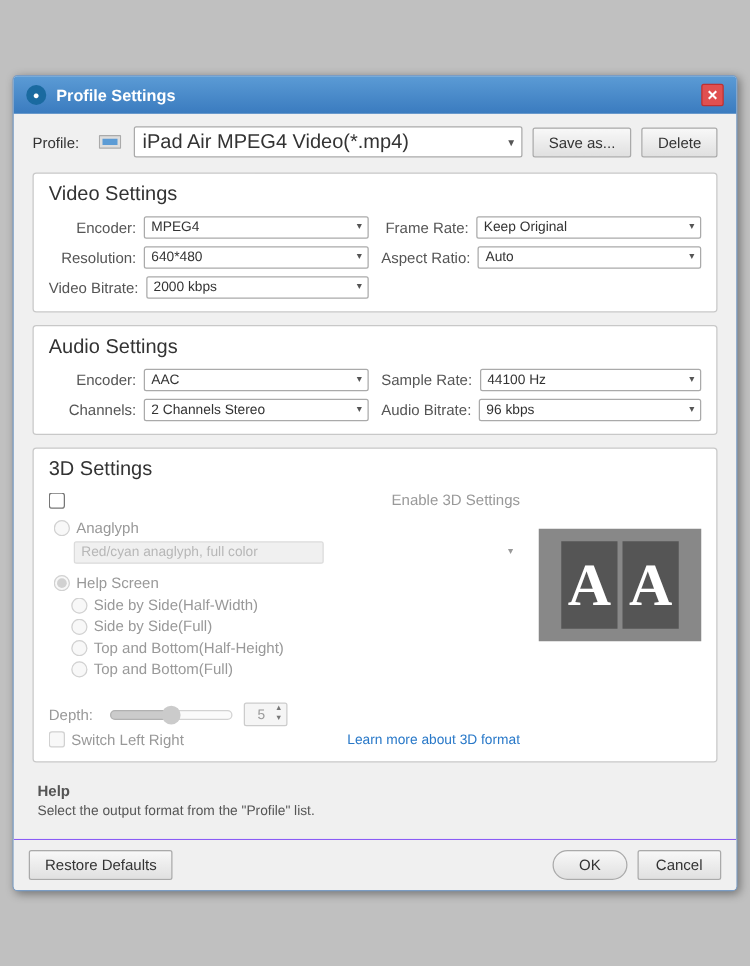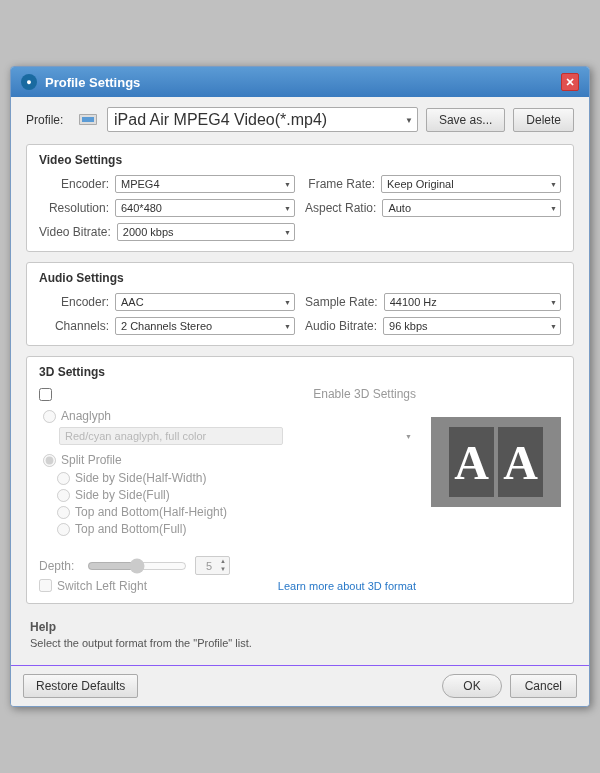--- a/index.html
+++ b/index.html
@@ -117,22 +117,22 @@
     }
     .section-box {
       border: 1px solid #c8c8c8;
       border-radius: 3px;
       margin-bottom: 10px;
       padding: 8px 12px 10px;
       background: white;
       position: relative;
     }
     .section-title {
-      font-size: 12px;
-      font-weight: bold;
+      font-size: 16px;
+      font-weight: normal;
       color: #333;
       margin-bottom: 8px;
     }
     .form-grid {
       display: grid;
       grid-template-columns: 1fr 1fr;
       gap: 6px 10px;
     }
     .form-row {
       display: flex;
@@ -196,21 +196,21 @@
     }
     .disabled-text {
       color: #999;
     }
     .anaglyph-select-wrap {
       margin-left: 20px;
       margin-bottom: 8px;
       position: relative;
     }
     .anaglyph-select-wrap select {
-      width: 224px;
+      width: 200px;
       padding: 2px 18px 2px 5px;
       border: 1px solid #ccc;
       border-radius: 2px;
       background: #ebebeb;
       font-size: 11px;
       color: #999;
       appearance: none;
     }
     .anaglyph-select-wrap .arrow {
       position: absolute;
@@ -485,21 +485,21 @@
 
           <div class="anaglyph-select-wrap">
             <select disabled="">
               <option value="Red/cyan anaglyph, full color">Red/cyan anaglyph, full color</option>
             </select>
             <span class="arrow">▼</span>
           </div>
 
           <div class="radio-row">
             <input type="radio" name="3dmode" checked="" disabled="" style="">
-            <span class="disabled-text">Split Profile</span>
+            <span class="disabled-text">Help Screen</span>
           </div>
 
           <div class="sub-radio-group">
             <div class="sub-radio-row">
               <input type="radio" name="splitmode" disabled="" style="">
               <span class="disabled-text">Side by Side(Half-Width)</span>
             </div>
             <div class="sub-radio-row">
               <input type="radio" name="splitmode" disabled="" style="">
               <span class="disabled-text">Side by Side(Full)</span>

